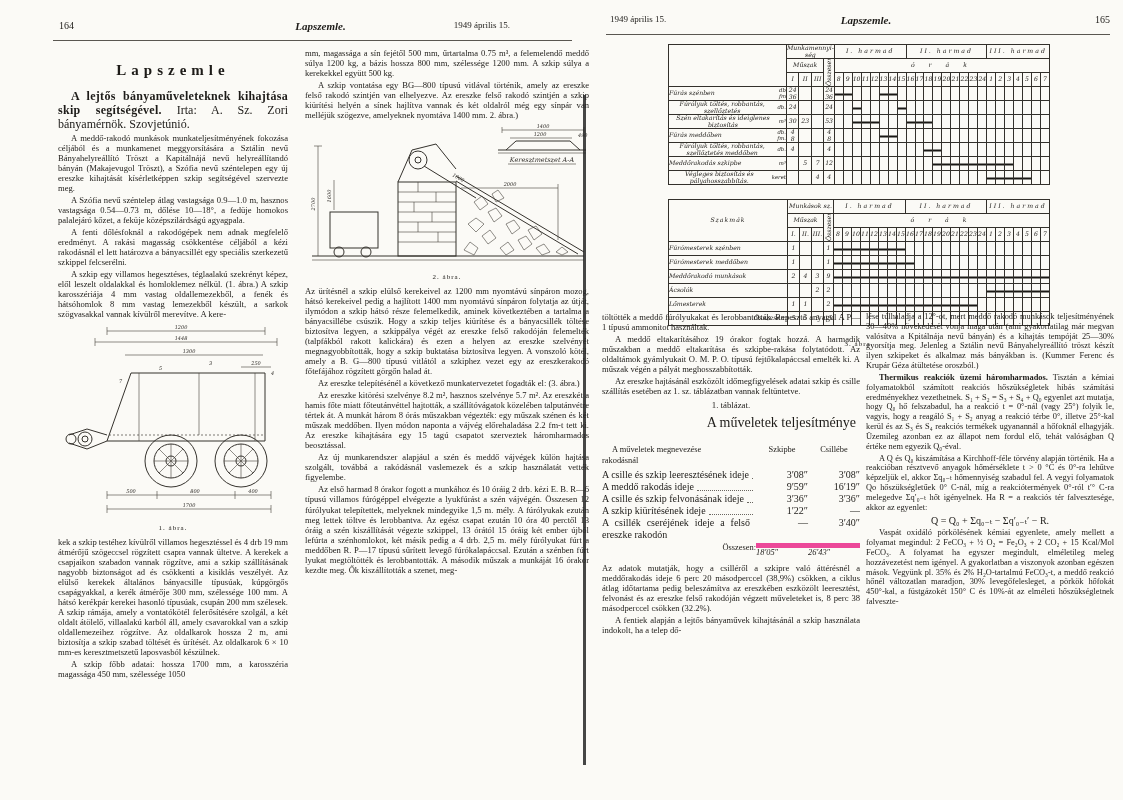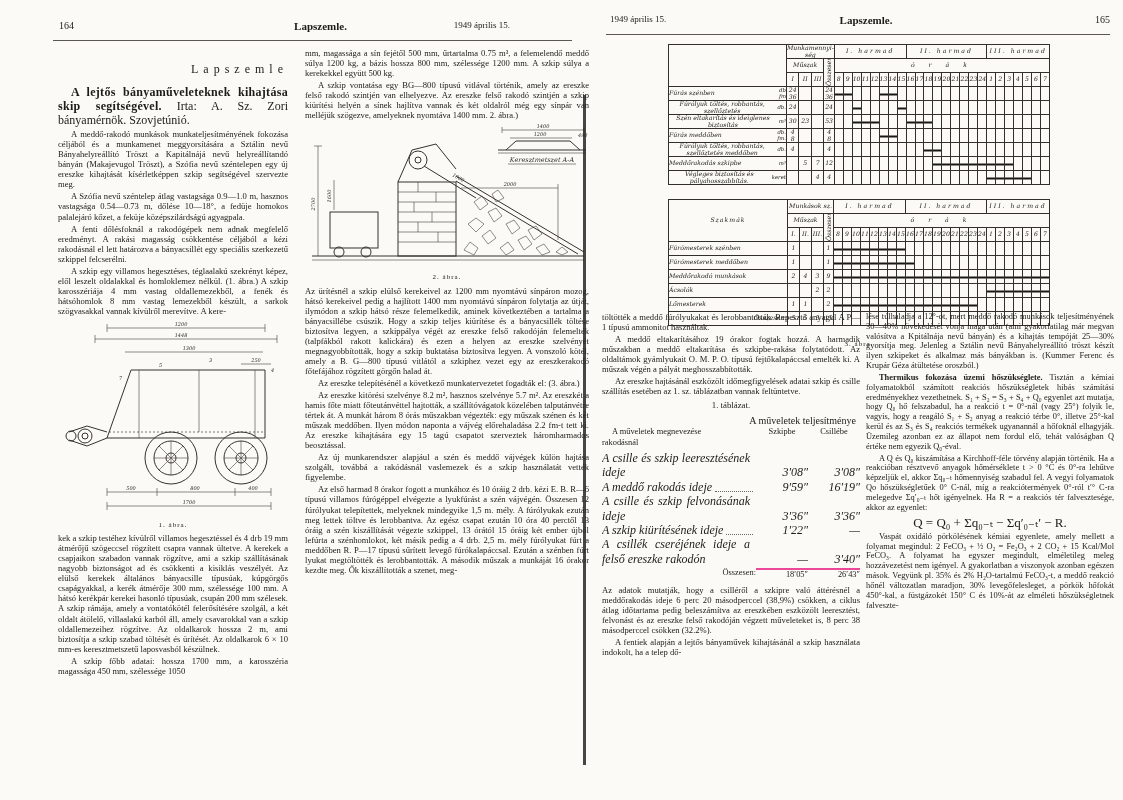--- a/index.html
+++ b/index.html
@@ -4,28 +4,28 @@
 <style>
   html,body{margin:0;padding:0;background:#efedе8;}
   body{background:#f1efeb;font-family:"Liberation Serif","DejaVu Serif",serif;color:#1d1b18;}
   #canvas{position:relative;width:1123px;height:800px;background:#fbfaf6;overflow:hidden;}
   .page{position:absolute;top:0;height:800px;}
   #left-page{left:45px;width:535px;}
   #right-page{left:598px;width:520px;}
   #gutter{position:absolute;left:583px;top:95px;width:3px;height:670px;background:#262626;opacity:.85;}
   .runhead{position:absolute;top:20px;left:0;right:0;height:18px;font-size:9.5px;}
   .runhead .pnum{position:absolute;font-size:10px;}
-  .runhead .center{position:absolute;left:16px;right:0;text-align:center;font-weight:bold;font-size:11px;}
+  .runhead .center{position:absolute;left:16px;right:0;text-align:center;font-style:italic;font-weight:bold;font-size:11px;}
   .runhead .date{position:absolute;font-size:9px;}
   .headrule{position:absolute;left:8px;right:8px;top:40px;border-top:1px solid #5a5751;}
   #right-page .headrule{top:34px;}
   .col{position:absolute;text-align:justify;font-size:8.6px;line-height:1.17;overflow:hidden;}
   .col p{margin:0 0 2px 0;text-indent:13px;}
   .col p.noindent{text-indent:0;}
-  #journal-title{font-size:12px;font-weight:normal;letter-spacing:5px;text-align:right;margin:14px 0 9px 0;}
+  #journal-title{font-size:15px;font-weight:bold;letter-spacing:5px;text-align:center;margin:14px 0 9px 0;}
   .art-head{font-size:12px;margin:0 0 4px 0;text-indent:13px;}
   .art-head b{letter-spacing:.3px;}
   .figure{text-align:center;margin:4px 0 3px 0;text-indent:0 !important;}
   .figure svg{display:block;margin:0 auto;}
   .figcap{font-size:7px;text-align:center;letter-spacing:1px;margin:1px 0 4px 0;text-indent:0 !important;}
   svg .ln{stroke:#35322d;stroke-width:1;fill:none;}
   svg .thin{stroke:#45413b;stroke-width:.6;fill:none;}
   svg .dash{stroke:#45413b;stroke-width:.7;stroke-dasharray:2 2;fill:none;}
   svg text{font-family:"DejaVu Serif",serif;font-size:5px;font-style:italic;fill:#2e2b27;}
   
@@ -45,33 +45,33 @@
   .g-label{text-align:left;font-size:6.4px;padding:0 1px;}
   .g-label .lab-in{display:flex;justify-content:space-between;align-items:center;gap:2px;}
   .g-unit{font-size:5.4px;white-space:pre-line;text-align:right;line-height:1;}
   .g-q{font-size:5.6px;white-space:pre-line;}
   .g-h{padding:0;}
   .g-bar{background:linear-gradient(to bottom,transparent 44%,#191714 44%,#191714 58%,transparent 58%);}
   .g-tot .lab-in{justify-content:flex-end;font-size:6.6px;}
   
   .ops{margin:4px 0 5px 0;text-indent:0 !important;}
   .ops .t-title{text-align:center;font-size:8.8px;margin:3px 0 4px 0;}
-  .ops .t-perf{text-align:right;font-size:10px;margin:0 4px 1px 0;}
+  .ops .t-perf{text-align:right;font-size:14px;margin:0 4px 14px 0;}
   .ops .t-cols{display:flex;font-size:8.4px;margin-bottom:1px;}
   .ops .t-cols .c-name{flex:1;padding-left:10px;}
   .ops .t-cols .c-v{width:52px;text-align:center;}
   .ops .t-sub{font-size:8.4px;margin:0 22px 3px 0;}
-  .ops .row{display:flex;align-items:flex-end;font-size:12px;line-height:1.2;font-style:italic;}
+  .ops .row{display:flex;font-size:10px;line-height:1.2;}
   .ops .row .lbl{max-width:148px;}
   .ops .row .fill{flex:1;border-bottom:1px dotted #6a6660;margin:0 3px 2px 3px;}
   .ops .row .v{width:52px;text-align:right;}
   .ops .total{display:flex;font-size:8.4px;margin-top:2px;}
   .ops .total .tl{flex:1;text-align:right;}
-  .ops .total .v{width:52px;text-align:right;border-top:2px solid #ec4899;}
-  .eq{text-align:center;font-size:13px;margin:2px 0 !important;text-indent:0 !important;}
+  .ops .total .v{width:52px;text-align:left;border-top:5px solid #ec4899;font-style:italic;}
+  .eq{text-align:center;font-size:10px;margin:2px 0 !important;text-indent:0 !important;}
 </style>
 </head>
 <body>
 
 <div id="canvas">
 
   <div class="page" id="left-page">
     <div class="runhead">
       <span class="pnum" style="left:14px;">164</span>
       <span class="center">Lapszemle.</span>
@@ -869,20 +869,20 @@
           <span class="v">26′43″</span>
         </div>
       </div>
 
       <p class="noindent">Az adatok mutatják, hogy a csilléről a szkipre való áttérésnél a meddőrakodás ideje 6 perc 20 másodperccel (38,9%) csökken, a ciklus átlag időtartama pedig beleszámítva az ereszkében eszközölt leeresztést, felvonást és az ereszke felső rakodóján végzett műveleteket is, 8 perc 38 másodperccel csökken (32.2%).</p>
       <p>A fentiek alapján a lejtős bányaművek kihajtásánál a szkip használata indokolt, ha a telep dő-</p>
     </div>
 
     <div class="col" style="left:268px;top:312px;width:248px;height:470px;font-size:8.4px;">
       <p class="noindent">lése túlhaladja a 12°-ot, mert meddő rakodó munkások teljesítményének 30—40% növekedését vonja maga után (ami gyakorlatilag már megvan valósítva a Kpitálnája nevű bányán) és a kihajtás tempóját 25—30% gyorsítja meg. Jelenleg a Sztálin nevű Bányahelyreállító tröszt készít ilyen szkipeket és alkalmaz más bányákban is. (Kummer Ferenc és Krupár Géza átültetése oroszból.)</p>
-      <p><b>Thermikus fokozása üzemi hőszükséglete.</b>
+      <p><b>Thermikus reakciók üzemi háromharmados.</b>
         <span>Tisztán a kémiai folyamatokból számított reakciós hőszükségletek hibás számítási eredményekhez vezethetnek. S₁ + S₂ = S₃ + S₄ + Q₀ egyenlet azt mutatja, hogy Q₀ hő felszabadul, ha a reakció t = 0°-nál (vagy 25°) folyik le, vagyis, hogy a reagáló S₁ + S₂ anyag a reakció térbe 0°, illetve 25°-kal kerül és az S₃ és S₄ reakciós termékek ugyanannál a hőfoknál elhagyják. Üzemileg azonban ez az állapot nem fordul elő, tehát valóságban Q értéke nem egyezik Q₀-éval.</span></p>
       <p>A Q és Q₀ kiszámítása a Kirchhoff-féle törvény alapján történik. Ha a reakcióban résztvevő anyagok hőmérséklete t &gt; 0 °C és 0°-ra lehűtve képzeljük el, akkor Σq₀₋ₜ hőmennyiség szabadul fel. A vegyi folyamatok Qo hőszükségletűek 0° C-nál, míg a reakciótermények 0°-ról t′° C-ra melegedve Σq′₀₋ₜ hőt igényelnek. Ha R = a reakciós tér falvesztesége, akkor az egyenlet:</p>
       <p class="eq">Q = Q₀ + Σq₀₋ₜ − Σq′₀₋ₜ′ − R.</p>
       <p>Vaspát oxidáló pörkölésének kémiai egyenlete, amely mellett a folyamat megindul: 2 FeCO₃ + ½ O₂ = Fe₂O₃ + 2 CO₂ + 15 Kcal/Mol FeCO₃. A folyamat ha egyszer megindult, elméletileg meleg hozzávezetést nem igényel. A gyakorlatban a viszonyok azonban egészen mások. Vegyünk pl. 35% és 2% H₂O-tartalmú FeCO₃-t, a meddő reakció hőnél változatlan maradjon, 30% levegőfelesleget, a pörkök hőfokát 450°-kal, a füstgázokét 150° C és 10%-át az elméleti hőszükségletnek falveszte-</p>
     </div>
   </div>
 </div>
 
 </body></html>

